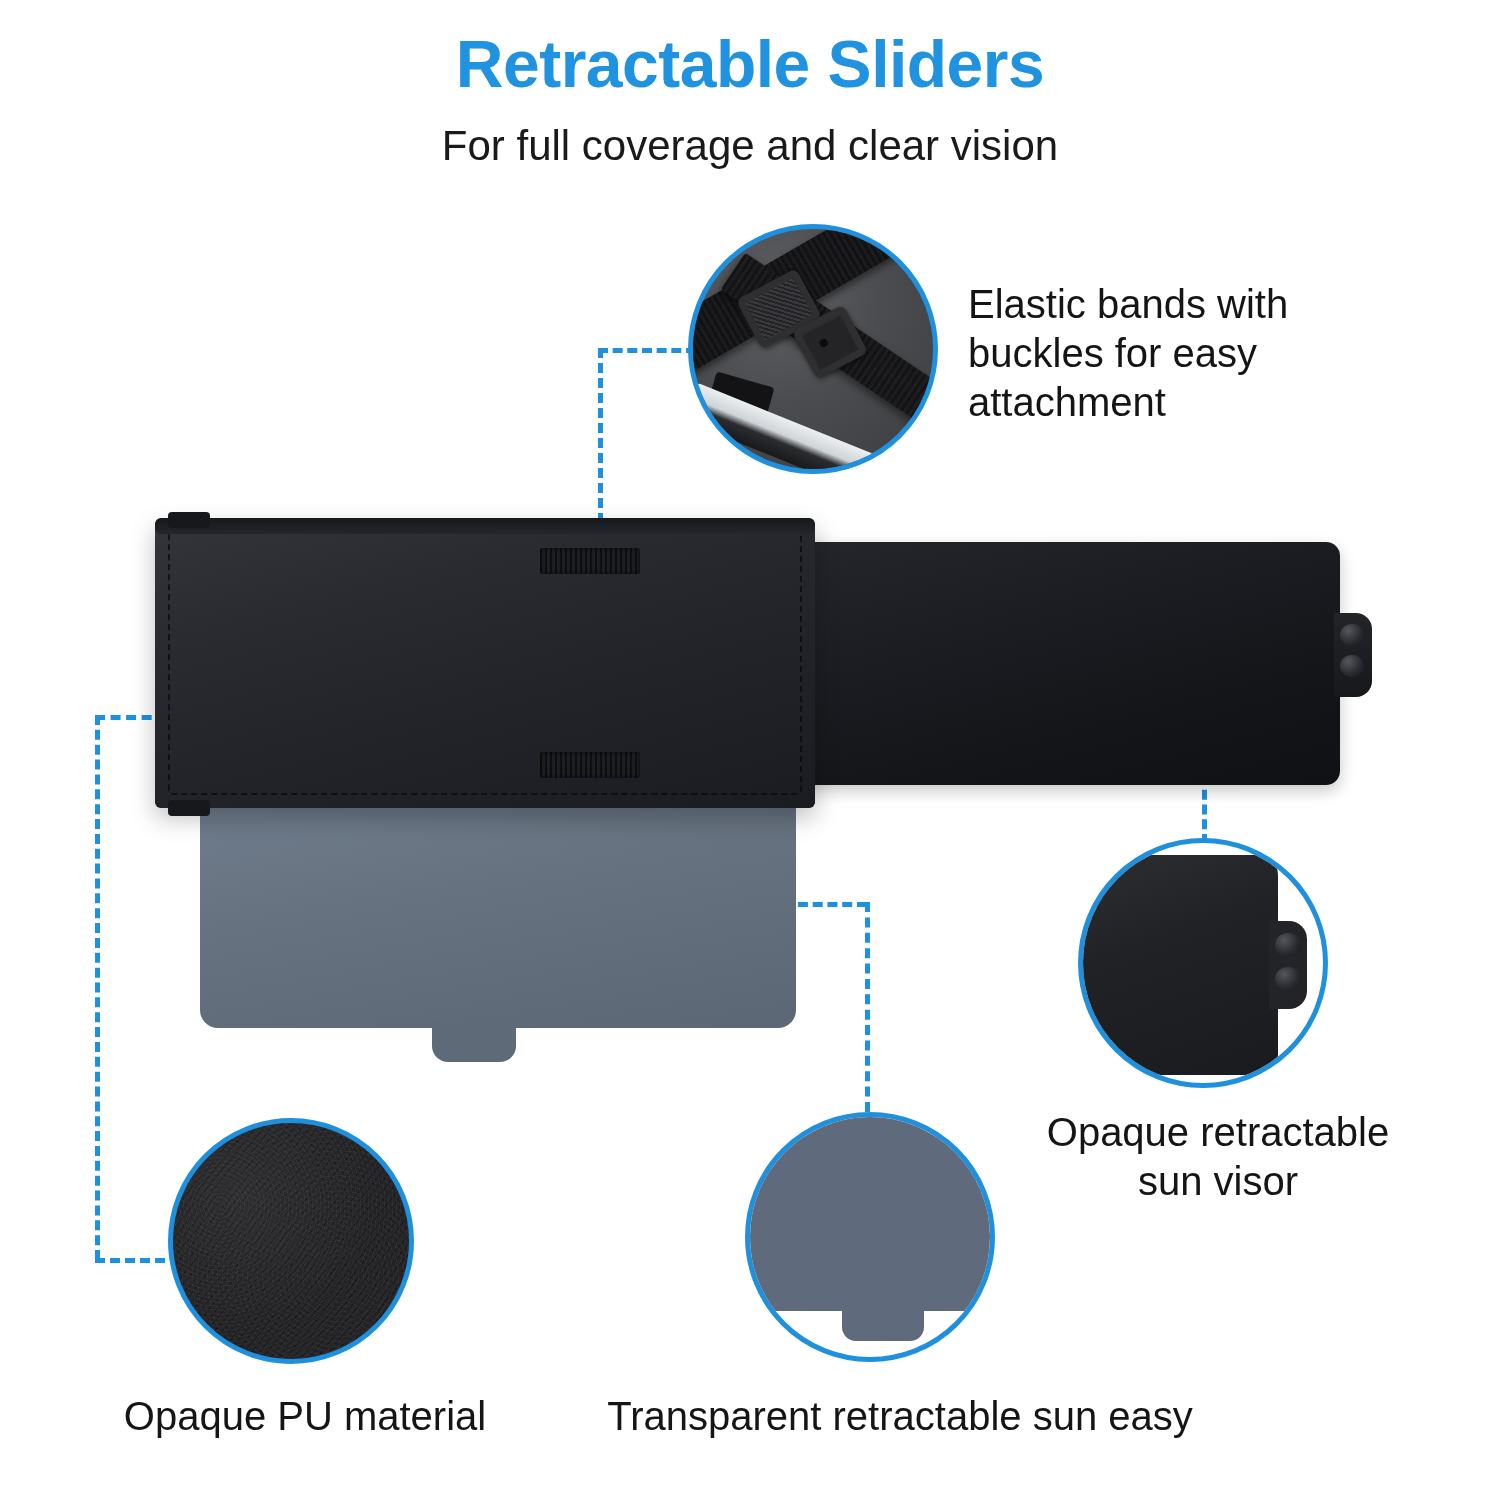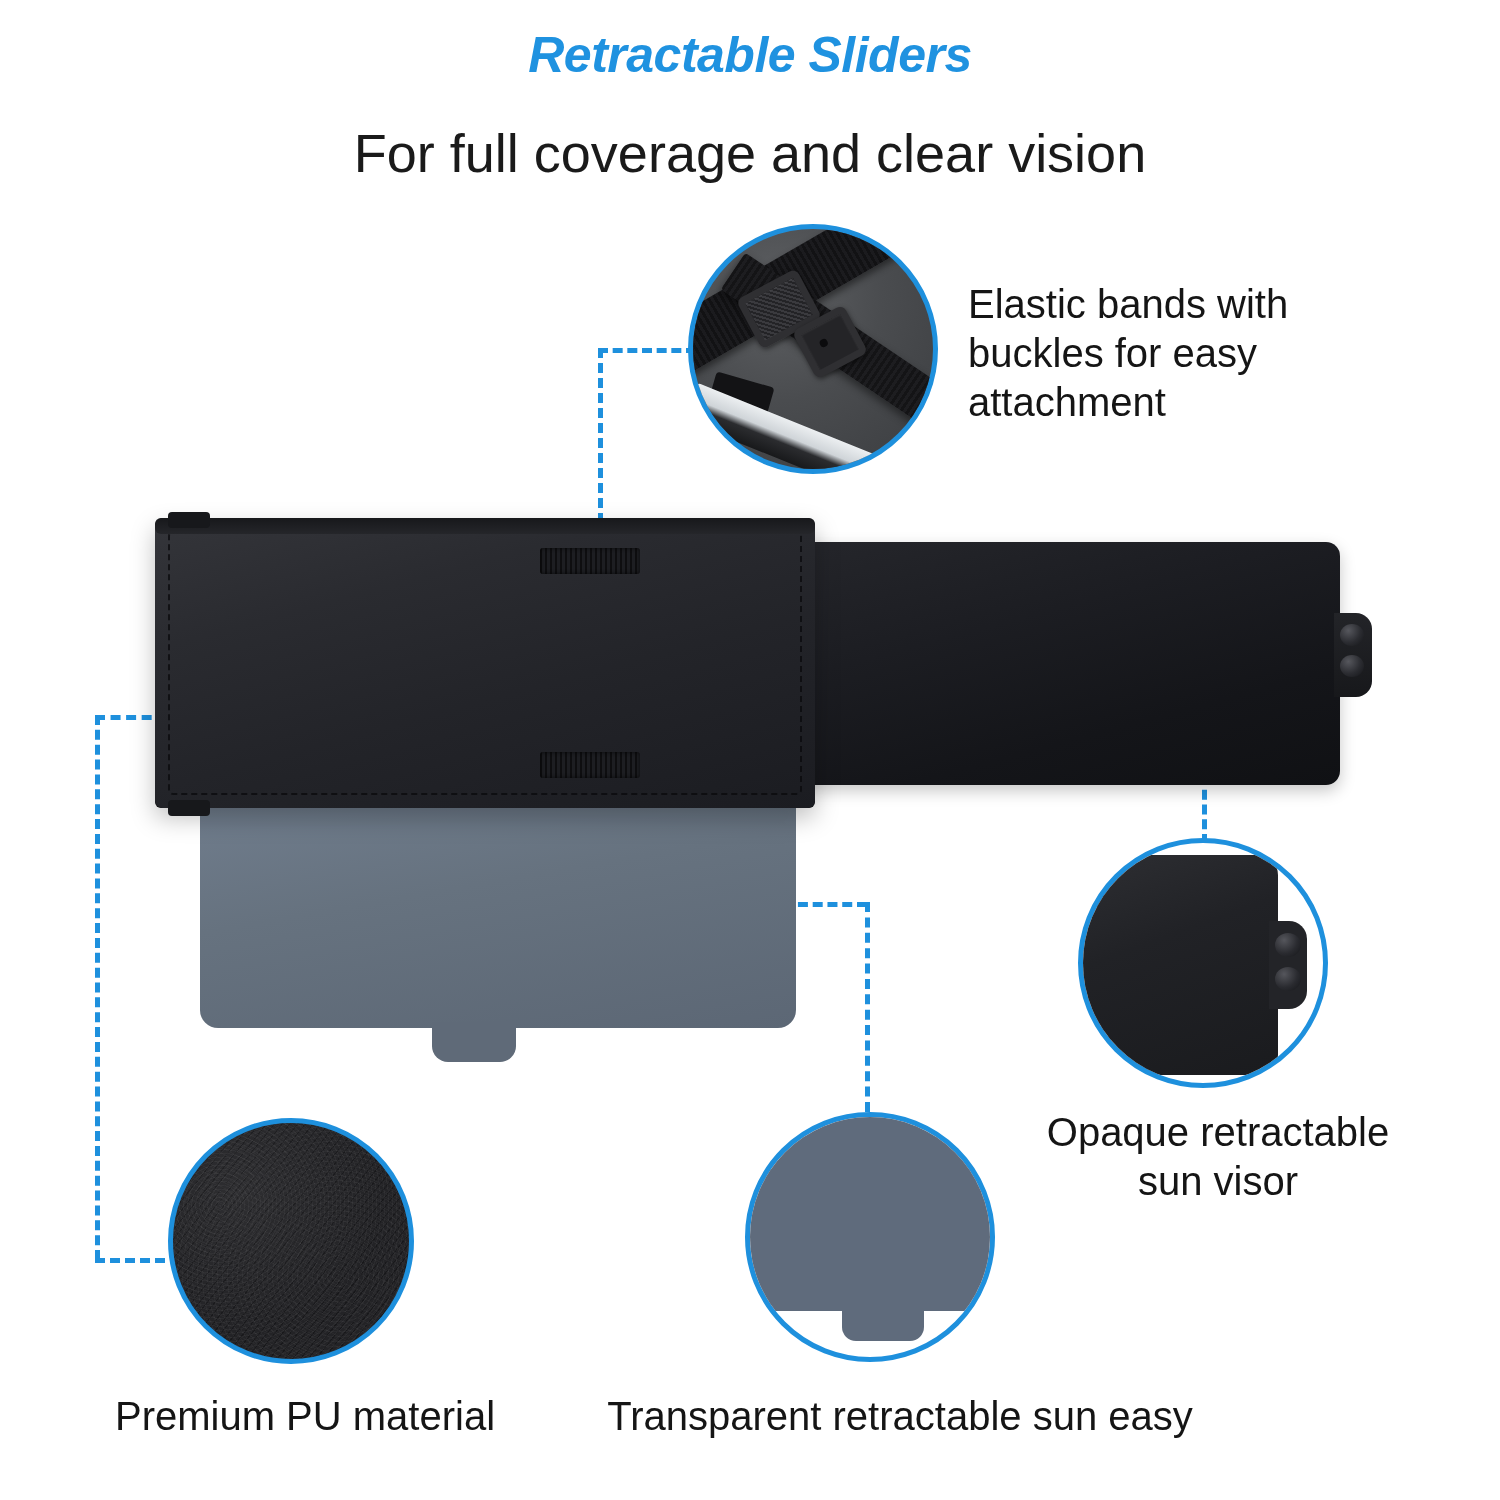--- a/index.html
+++ b/index.html
@@ -18,34 +18,33 @@
     overflow: hidden;
   }
 
   
   .title {
     position: absolute;
     left: 0;
     top: 28px;
     width: 1500px;
     text-align: center;
-    font-size: 50px;
+    font-size: 66px;
     font-weight: bold;
     color: #1f92e0;
     letter-spacing: -0.5px;
     line-height: 1.1;
-    font-style: italic;
   }
   .subtitle {
     position: absolute;
     left: 0;
     top: 122px;
     width: 1500px;
     text-align: center;
-    font-size: 54px;
+    font-size: 42px;
     font-weight: normal;
     color: #1a1a1a;
     line-height: 1.15;
   }
 
   
   .callout-text {
     position: absolute;
     color: #151515;
     font-size: 40px;
@@ -437,16 +436,16 @@
 
   <div class="circle" id="circle-opaque">
     <div class="op-panel"></div>
     <div class="op-tab"></div>
     <div class="op-bump" id="op-bump-1"></div>
     <div class="op-bump" id="op-bump-2"></div>
   </div>
 
   <div class="callout-text" id="callout-opaque">Opaque retractable sun visor</div>
   <div class="callout-text" id="callout-straps">Elastic bands with buckles for easy attachment</div>
-  <div class="callout-text" id="callout-pu">Premium PU material</div>
+  <div class="callout-text" id="callout-pu">Opaque PU material</div>
   <div class="callout-text" id="callout-transparent">Transparent retractable sun easy</div>
 
 </div>
 
 </body></html>

